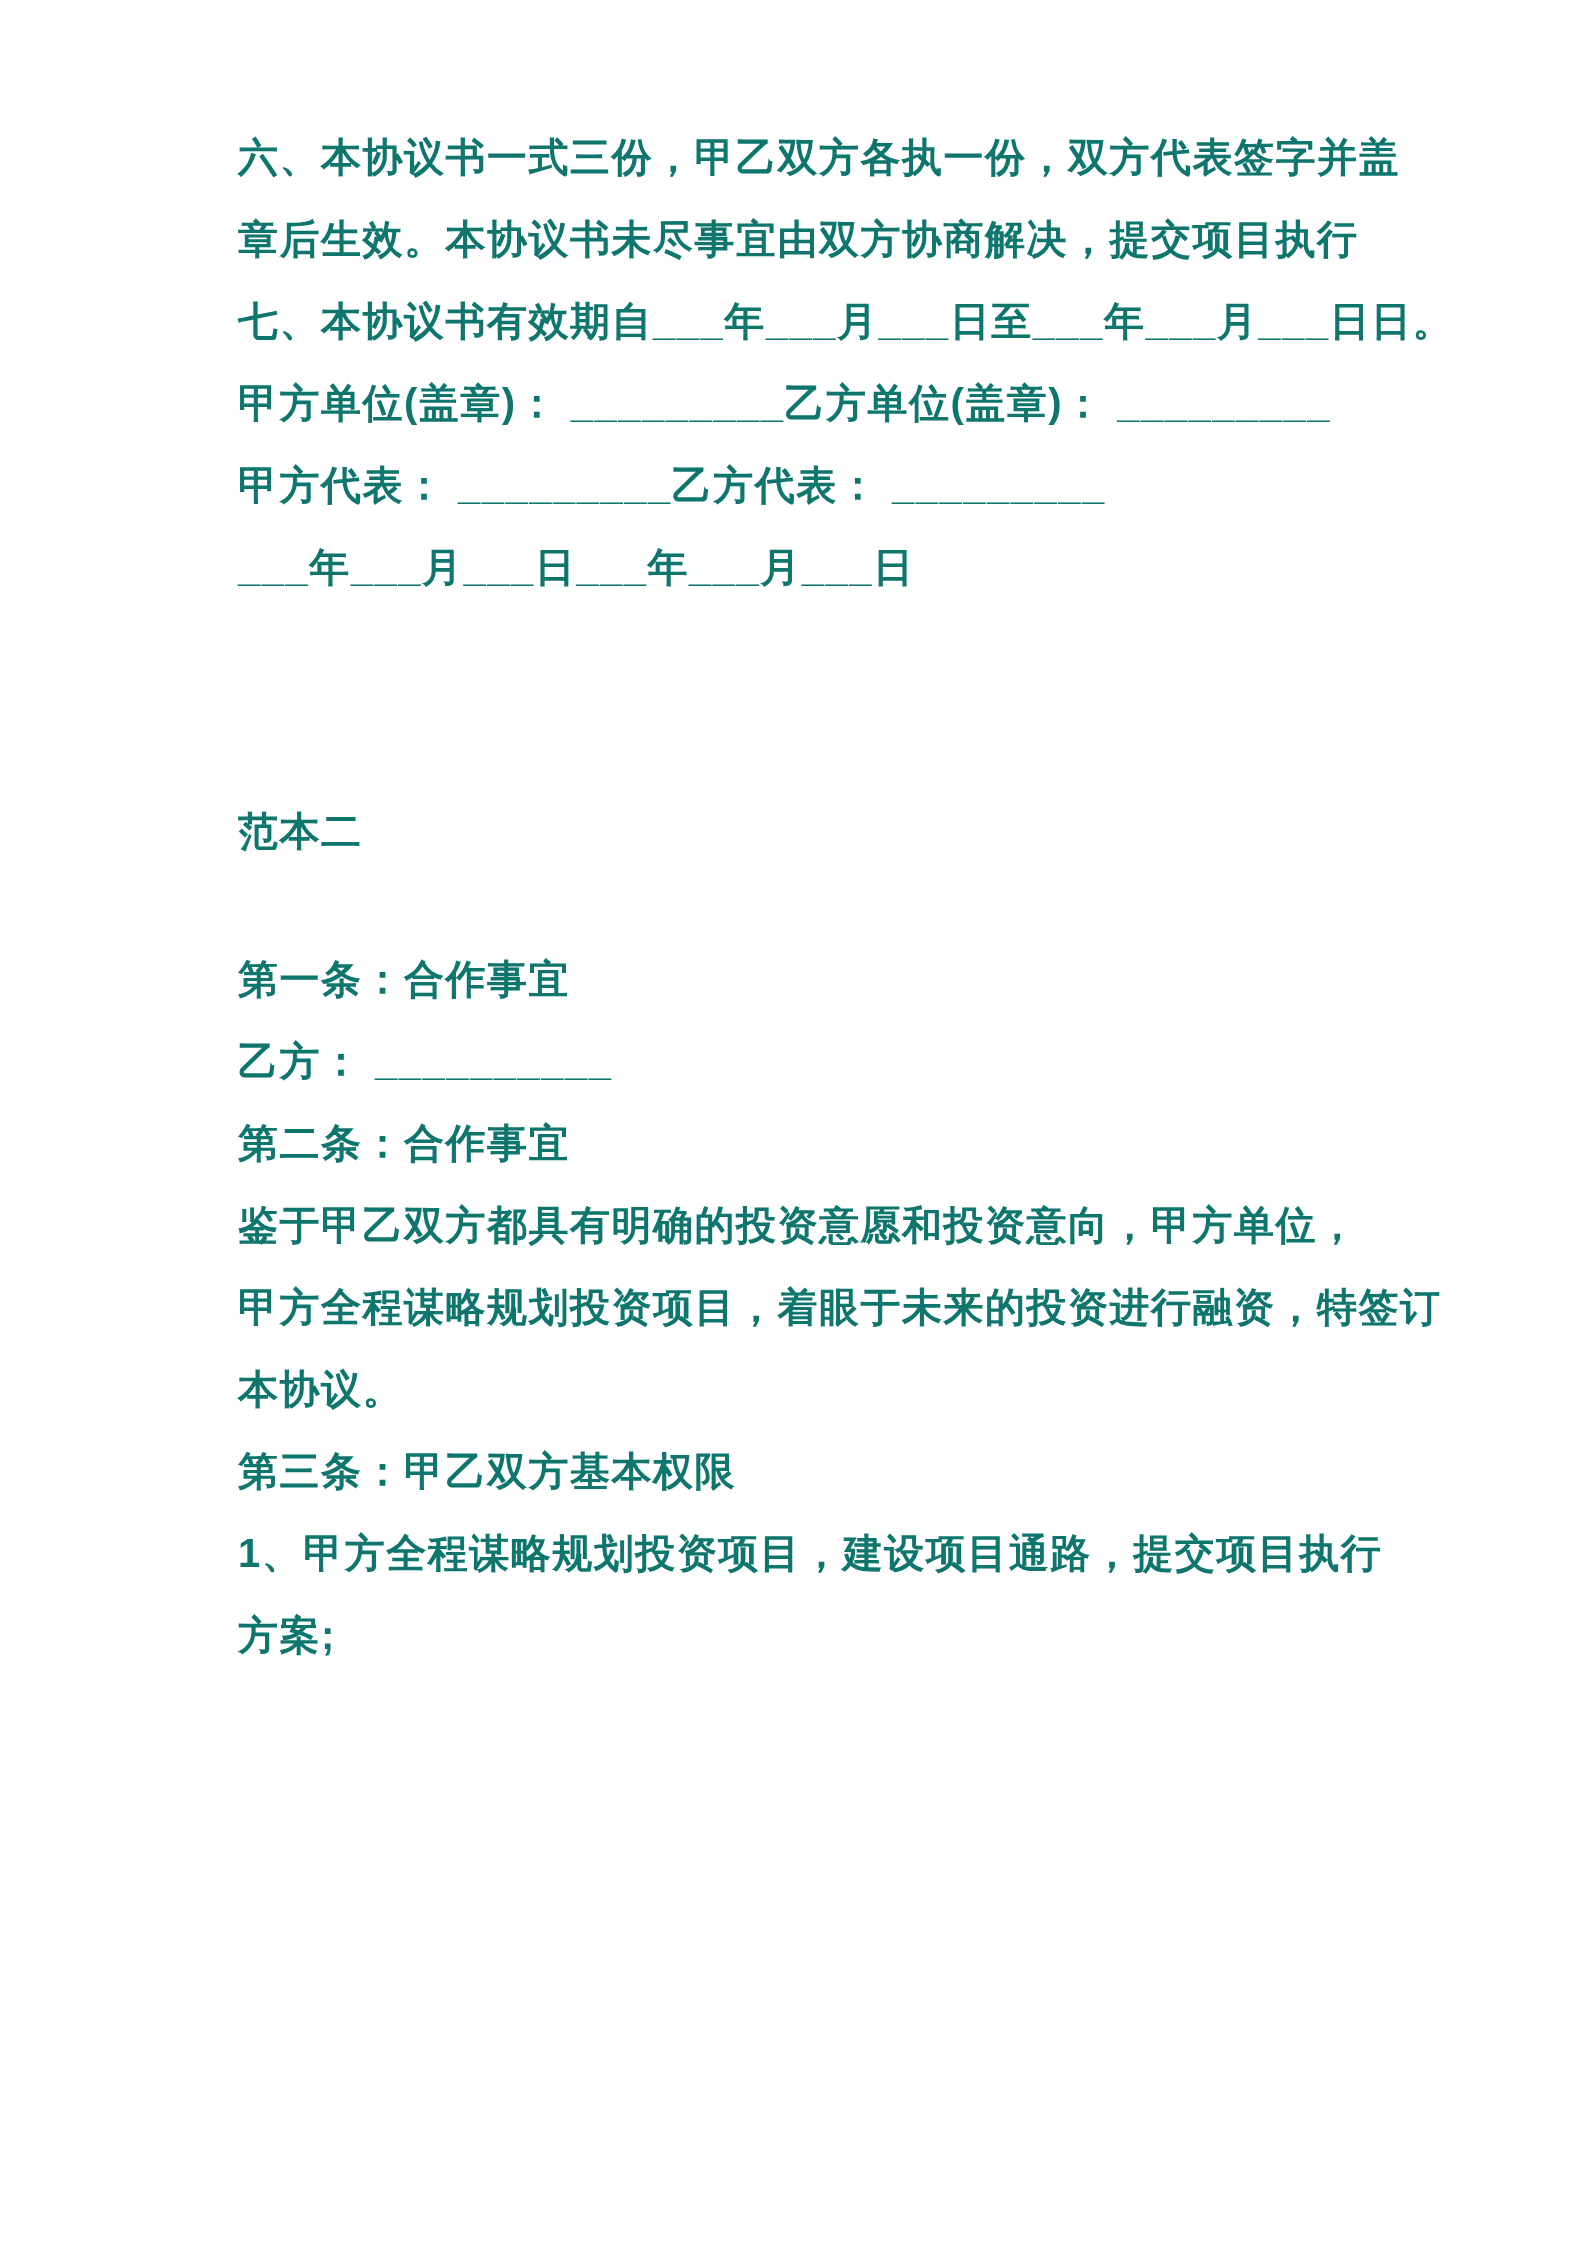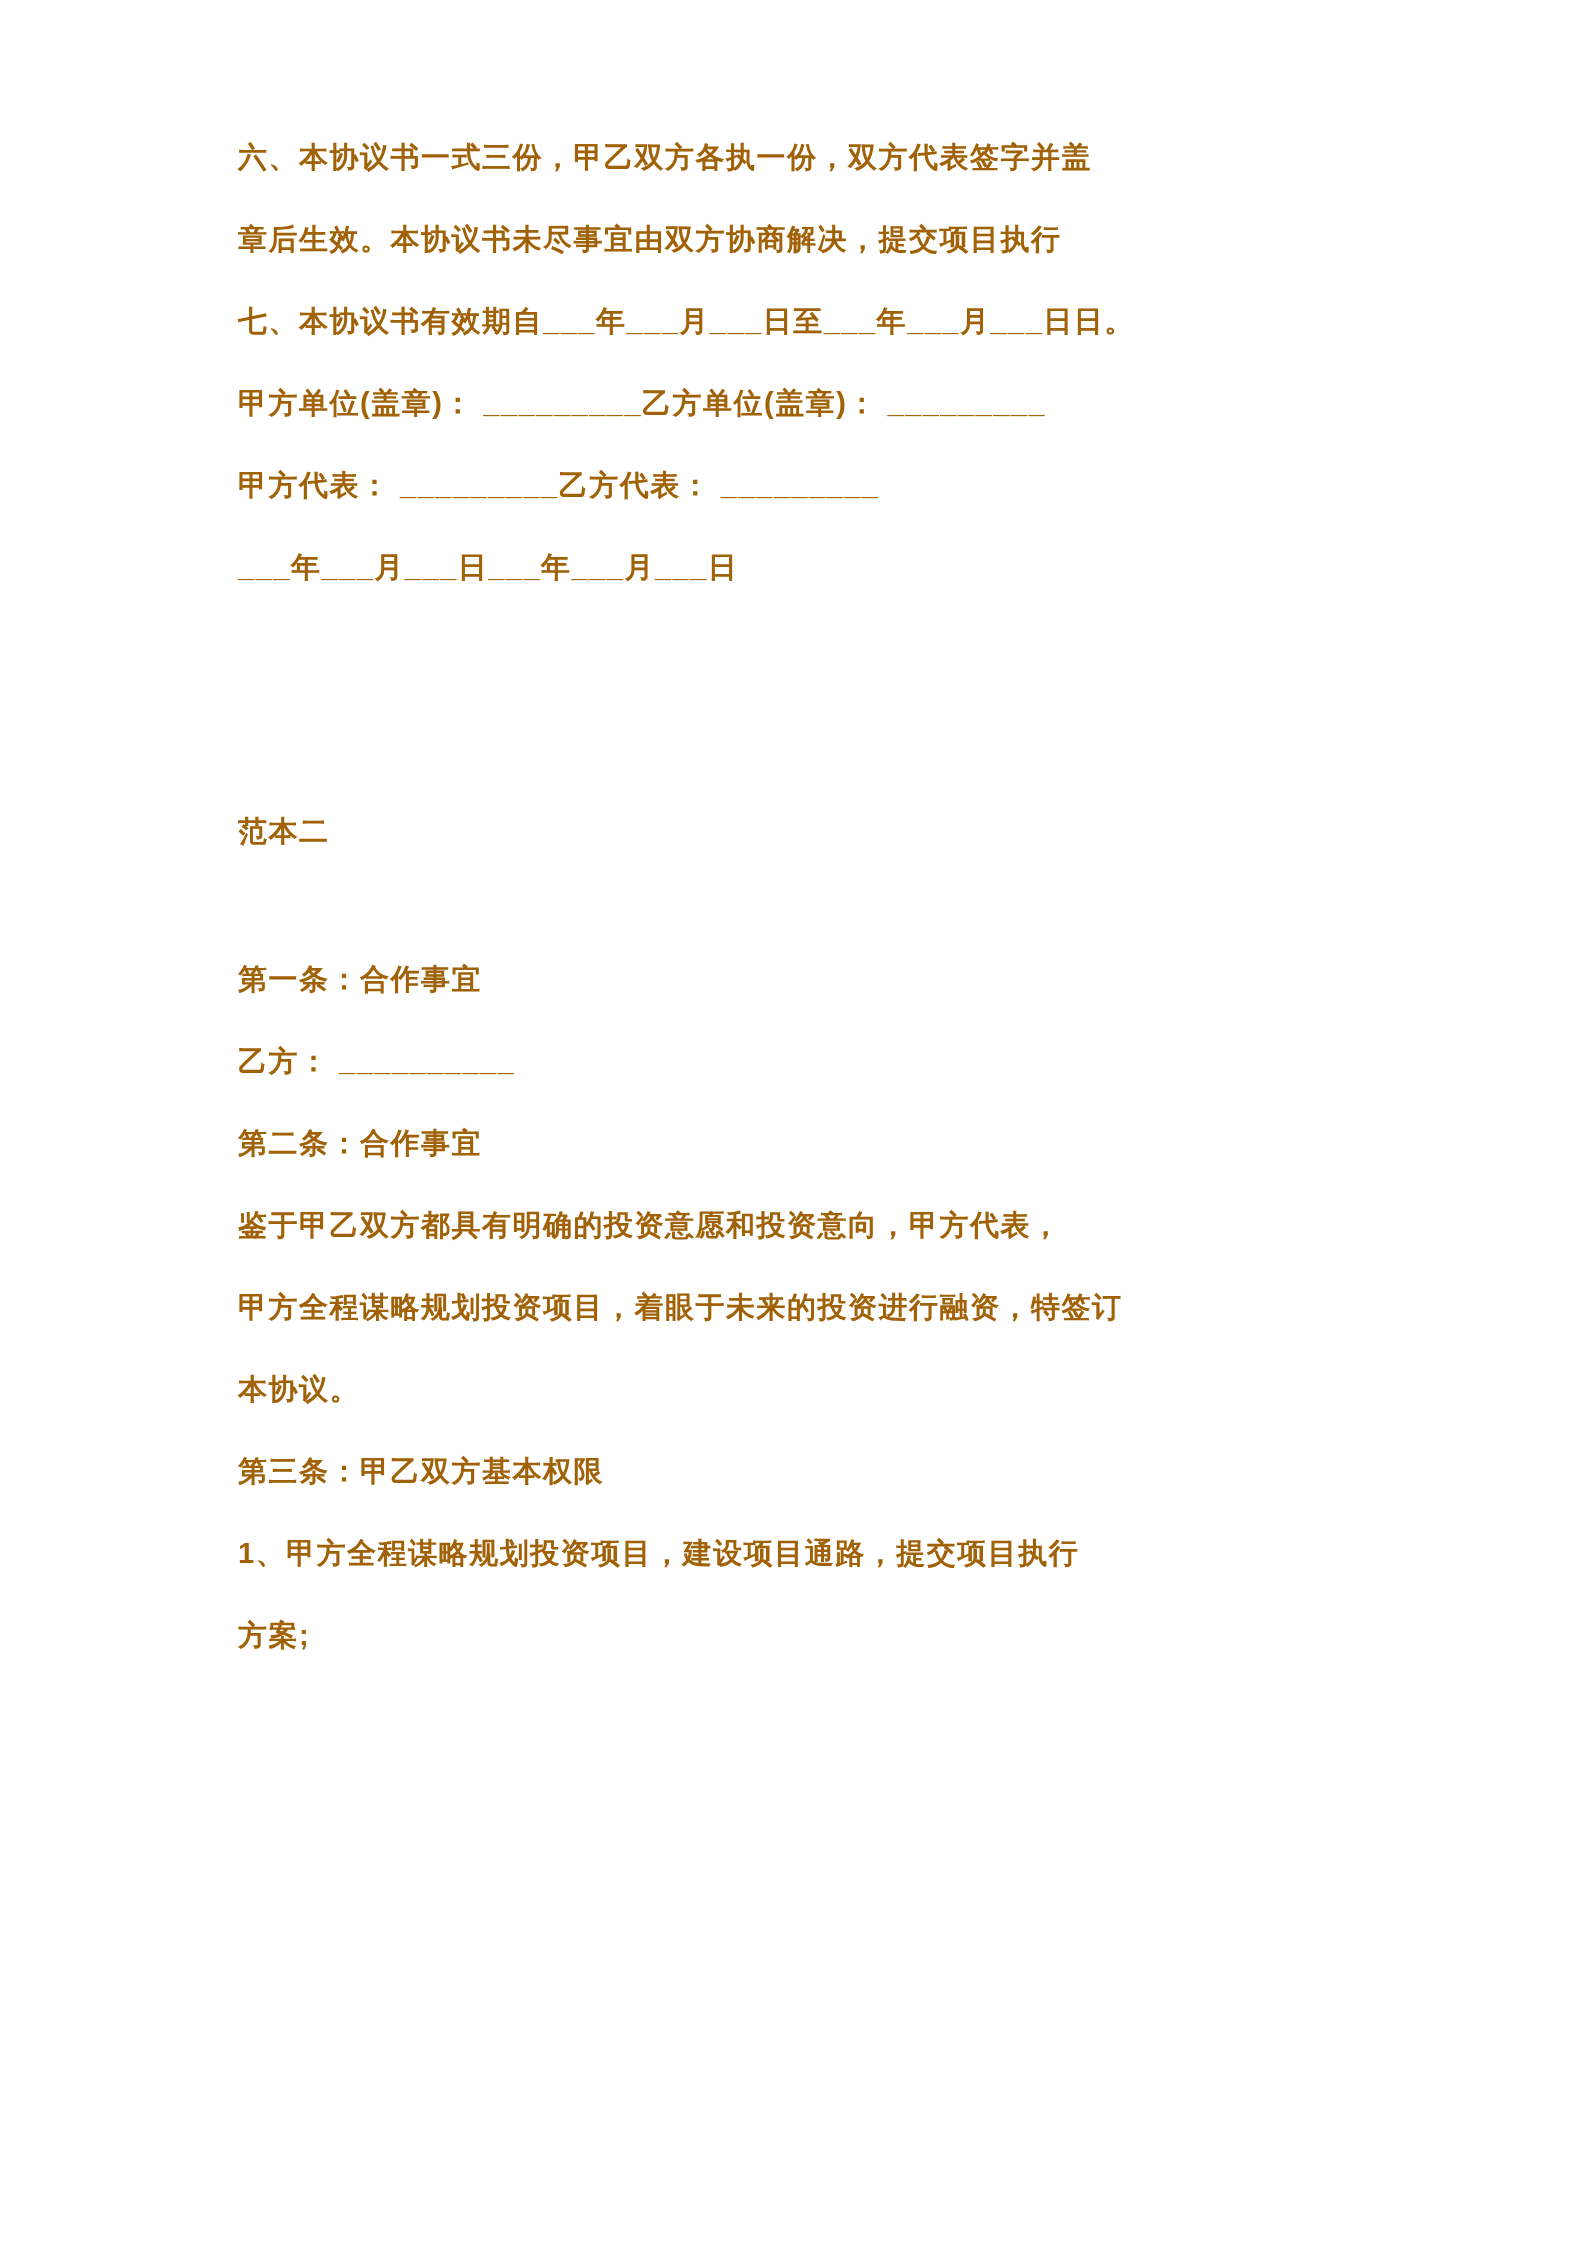--- a/index.html
+++ b/index.html
@@ -9,22 +9,22 @@
   }
   .page {
     position: relative;
     width: 1586px;
     height: 2244px;
     background: #ffffff;
     box-sizing: border-box;
     padding: 116px 90px 0 238px;
     font-family: "Liberation Sans", "DejaVu Sans", sans-serif;
     font-weight: 700;
-    color: #a16207;
-    font-size: 29px;
+    color: #0f766e;
+    font-size: 40px;
   }
   .doc-line {
     margin: 0;
     line-height: 82px;
     letter-spacing: 1.5px;
     white-space: nowrap;
     overflow: visible;
   }
   .gap-large { height: 182px; }
   .gap-medium { height: 66px; }
@@ -45,20 +45,20 @@
 
   <div class="gap-large"></div>
 
   <p class="doc-line">范本二</p>
 
   <div class="gap-medium"></div>
 
   <p class="doc-line">第一条：合作事宜</p>
   <p class="doc-line">乙方： __________</p>
   <p class="doc-line">第二条：合作事宜</p>
-  <p class="doc-line">鉴于甲乙双方都具有明确的投资意愿和投资意向，甲方代表，</p>
+  <p class="doc-line">鉴于甲乙双方都具有明确的投资意愿和投资意向，甲方单位，</p>
   <p class="doc-line">甲方全程谋略规划投资项目，着眼于未来的投资进行融资，特签订</p>
   <p class="doc-line">本协议。</p>
   <p class="doc-line">第三条：甲乙双方基本权限</p>
   <p class="doc-line">1、甲方全程谋略规划投资项目，建设项目通路，提交项目执行</p>
   <p class="doc-line">方案;</p>
 
 </div>
 
 </body></html>

